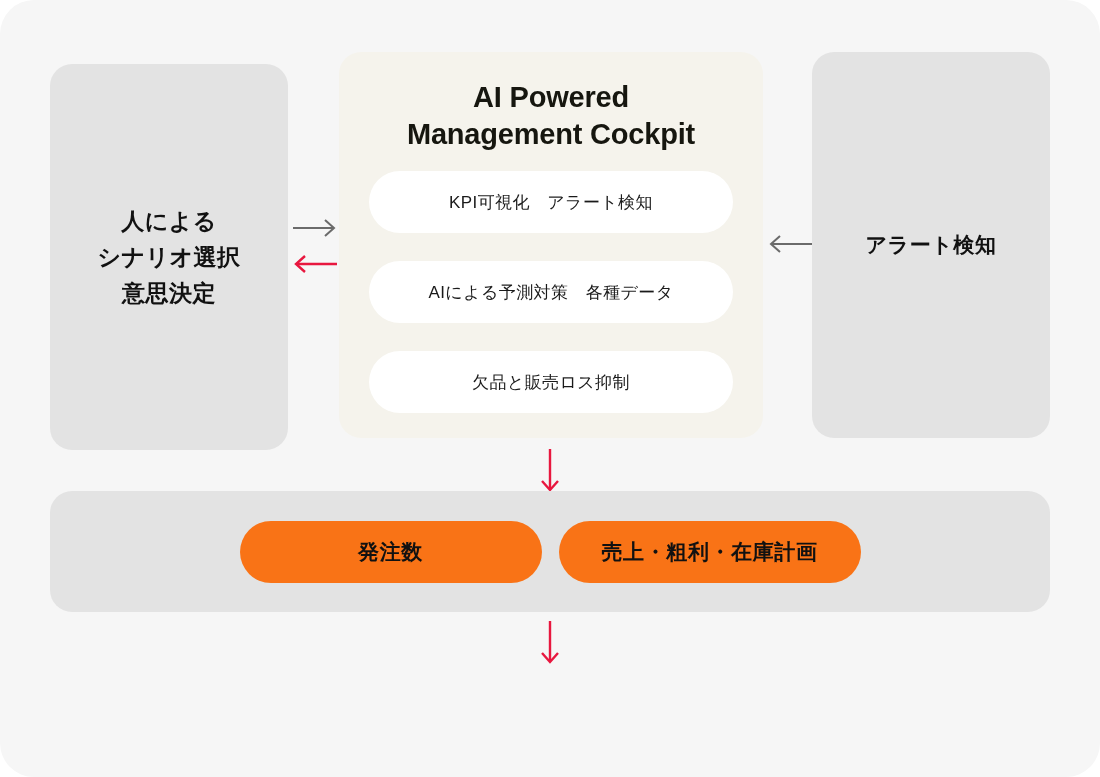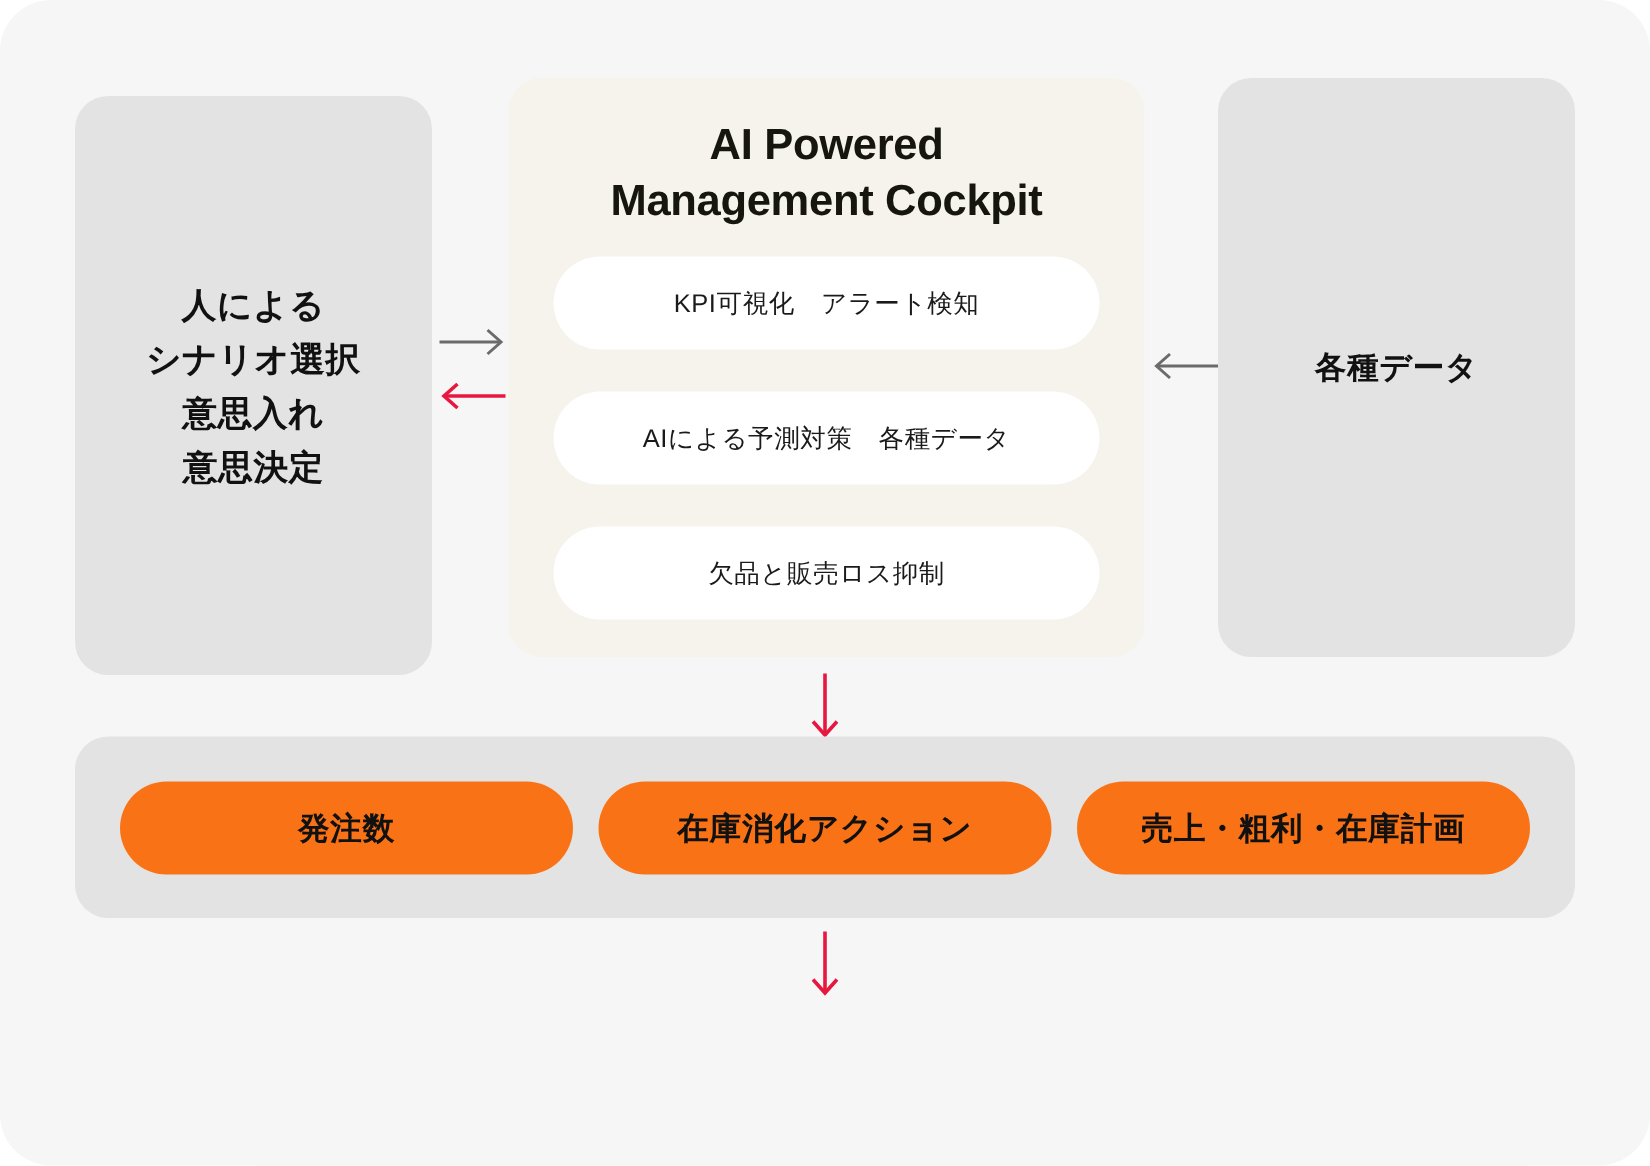--- a/index.html
+++ b/index.html
@@ -188,21 +188,20 @@
 </style>
 </head>
 <body>
 
 <div id="canvas">
 
   <div class="panel" id="left-panel">
     <div class="left-lines">
       <div>人による</div>
       <div>シナリオ選択</div>
-      <div>意思入れ</div>
       <div>意思決定</div>
     </div>
   </div>
 
   <svg class="h-arrow" id="arrow-human-to-cockpit" viewBox="0 0 46 24">
     <line x1="1" y1="12" x2="41" y2="12" stroke="#6B6B6B" stroke-width="2"></line>
     <polyline points="33,4 42,12 33,20" fill="none" stroke="#6B6B6B" stroke-width="2" stroke-linecap="butt" stroke-linejoin="miter"></polyline>
   </svg>
 
   <svg class="h-arrow" id="arrow-cockpit-to-human" viewBox="0 0 46 24">
@@ -221,31 +220,30 @@
       <div class="cockpit-pill">欠品と販売ロス抑制</div>
     </div>
   </div>
 
   <svg class="h-arrow" id="arrow-data-to-cockpit" viewBox="0 0 46 24">
     <line x1="5" y1="12" x2="45" y2="12" stroke="#6B6B6B" stroke-width="2"></line>
     <polyline points="13,4 4,12 13,20" fill="none" stroke="#6B6B6B" stroke-width="2" stroke-linecap="butt" stroke-linejoin="miter"></polyline>
   </svg>
 
   <div class="panel" id="right-panel">
-    <div id="right-label">各種データ</div>
+    <div id="right-label">アラート検知</div>
   </div>
 
   <svg class="v-arrow" id="arrow-cockpit-to-actions" viewBox="0 0 26 46">
     <line x1="13" y1="1" x2="13" y2="41" stroke="#E8173F" stroke-width="2.4"></line>
     <polyline points="5,33 13,42 21,33" fill="none" stroke="#E8173F" stroke-width="2.4" stroke-linecap="butt" stroke-linejoin="miter"></polyline>
   </svg>
 
   <div class="panel" id="actions-band">
     <div class="action-pill w1">発注数</div>
-    <div class="action-pill w2">在庫消化アクション</div>
     <div class="action-pill w3">売上・粗利・在庫計画</div>
   </div>
 
   <svg class="v-arrow" id="arrow-actions-to-outcome" viewBox="0 0 26 46">
     <line x1="13" y1="1" x2="13" y2="41" stroke="#E8173F" stroke-width="2.4"></line>
     <polyline points="5,33 13,42 21,33" fill="none" stroke="#E8173F" stroke-width="2.4" stroke-linecap="butt" stroke-linejoin="miter"></polyline>
   </svg>
 
 
 </div>

